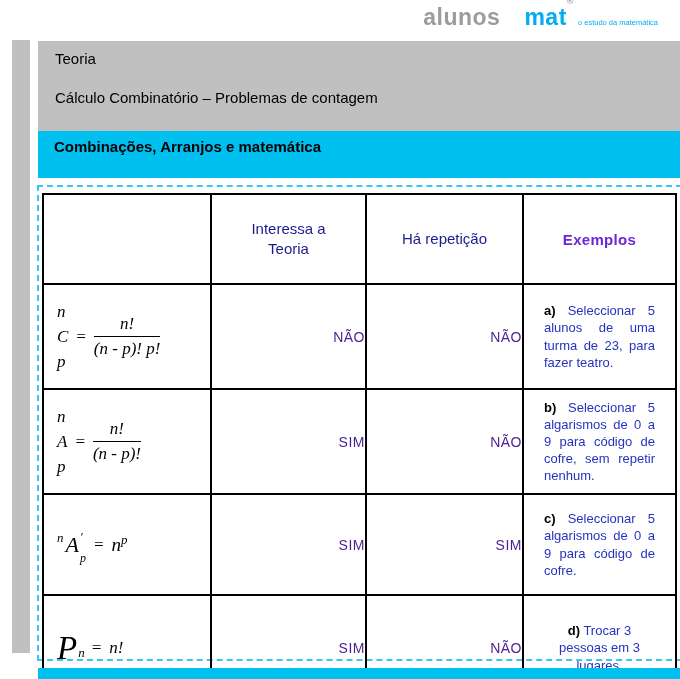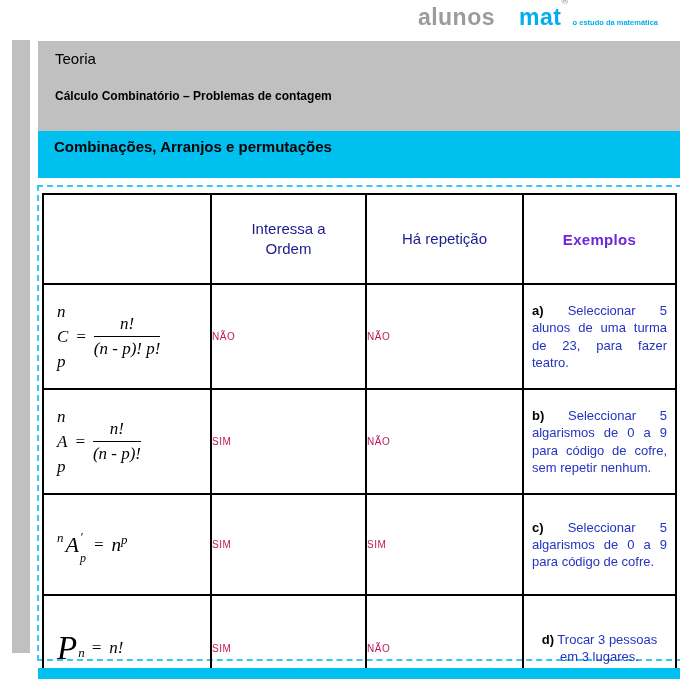--- a/index.html
+++ b/index.html
@@ -5,49 +5,49 @@
   html,body{margin:0;padding:0;background:#fff;}
   .page{position:relative;width:680px;height:679px;background:#ffffff;overflow:hidden;
         font-family:"Liberation Sans",sans-serif;color:#000;}
 
   
   .logo{position:absolute;top:6px;right:22px;display:flex;align-items:baseline;}
   .logo-main{font-size:23px;font-weight:bold;letter-spacing:0.5px;line-height:1;}
   .logo-gray{color:#9c9c9c;}
   .logo-cyan{color:#00aeef;margin-left:24px;}
   .logo-reg{color:#9c9c9c;font-size:9px;vertical-align:top;position:relative;top:-9px;font-weight:bold;}
-  .logo-tagline{color:#00aeef;font-size:7.5px;margin-left:4px;font-weight:bold;}
+  .logo-tagline{color:#00aeef;font-size:7.5px;margin-left:4px;font-weight:normal;}
 
   
   .side-bar{position:absolute;left:12px;top:40px;width:18px;height:613px;background:#c0c0c0;}
 
   
   .header-box{position:absolute;left:38px;top:41px;right:0;height:103px;background:#c0c0c0;}
   .kicker{position:absolute;left:17px;top:9px;font-size:15px;}
-  .doc-title{position:absolute;left:17px;top:48px;font-size:12px;font-weight:bold;}
+  .doc-title{position:absolute;left:17px;top:48px;font-size:15px;font-weight:normal;}
 
   
   .section-bar{position:absolute;left:38px;top:131px;right:0;height:47px;background:#00c0f0;}
   .section-title{padding:7px 0 0 16px;font-size:15px;font-weight:bold;color:#000;}
 
   
   .dashed-box{position:absolute;left:37px;top:185px;right:-2px;height:472px;
               border:2px dashed #38c8f0;}
 
   
   .main-table{position:absolute;left:42px;top:193px;border-collapse:collapse;table-layout:fixed;}
   .main-table td{border:2px solid #000;padding:0;vertical-align:middle;overflow:hidden;}
   .r-head td{height:88px;}
   .r1 td{height:91px;}
   .r2 td{height:91px;}
   .r3 td{height:87px;}
   .r4 td{height:92px;}
   .th-navy{color:#1b1b8e;font-size:15px;text-align:center;white-space:pre-line;line-height:1.35;}
   .th-black{color:#6d28d9;font-size:15px;font-weight:bold;text-align:center;letter-spacing:0.3px;}
-  .yn{color:#be185d;font-size:10px;text-align:left;letter-spacing:0.5px;}
+  .yn{color:#4c1d95;font-size:14px;text-align:right;letter-spacing:0.5px;}
 
   
   .formula-cell{font-family:"Liberation Serif","DejaVu Serif",serif;font-style:italic;
                 padding-left:13px !important;}
   .fwrap{display:inline-flex;align-items:center;}
   .stack{display:inline-flex;flex-direction:column;align-items:flex-start;
          font-size:17px;line-height:1;gap:8px;}
   .eq{margin:0 7px;font-size:17px;}
   .frac{display:inline-block;text-align:center;font-size:17px;line-height:1.15;}
   .num{display:block;border-bottom:1.5px solid #000;padding:0 8px 2px;}
@@ -56,21 +56,21 @@
   .f3-letter{font-size:22px;}
   .supsub{display:inline-flex;flex-direction:column;align-items:flex-start;
           font-size:12px;line-height:1;gap:9px;margin-left:1px;position:relative;top:3px;}
   .rhs{font-size:19px;}
   .rhs sup{font-size:13px;}
   .bigP{font-size:33px;}
   .subn{font-size:13px;position:relative;top:5px;left:1px;}
   .rhs4{font-size:17px;}
 
   
-  .example-cell{color:#2433c0;font-size:13px;line-height:1.32;padding:6px 8px !important;
+  .example-cell{color:#2433c0;font-size:13px;line-height:1.32;padding:6px 20px !important;
                 text-align:justify;vertical-align:middle;margin-top:15px;}
   .example-cell .ex-label{color:#000;font-weight:bold;}
   .example-cell.center{text-align:center;}
 
   
   .bottom-bar{position:absolute;left:38px;right:0;bottom:0;height:11px;background:#00c0f0;}
 </style>
 </head>
 <body>
 
@@ -82,37 +82,37 @@
   </div>
 
   <div class="side-bar"></div>
 
   <div class="header-box">
     <div class="kicker">Teoria</div>
     <div class="doc-title">Cálculo Combinatório – Problemas de contagem</div>
   </div>
 
   <div class="section-bar">
-    <div class="section-title">Combinações, Arranjos e permutações</div>
+    <div class="section-title">Combinações, Arranjos e matemática</div>
   </div>
 
   <div class="dashed-box"></div>
 
   <table class="main-table">
     <colgroup>
       <col style="width:168px">
         <col style="width:155px">
         <col style="width:157px">
         <col style="width:153px">
     </colgroup>
     <tbody>
         <tr class="r-head">
       <td></td>
       <td class="th-navy">Interessa a
-Ordem</td>
+Teoria</td>
       <td class="th-navy">Há repetição</td>
       <td class="th-black">Exemplos</td>
     </tr>
 
     <tr class="r1">
       <td class="formula-cell">
         <span class="fwrap">
           <span class="stack">
             <span>n</span>
             <span>C</span>

